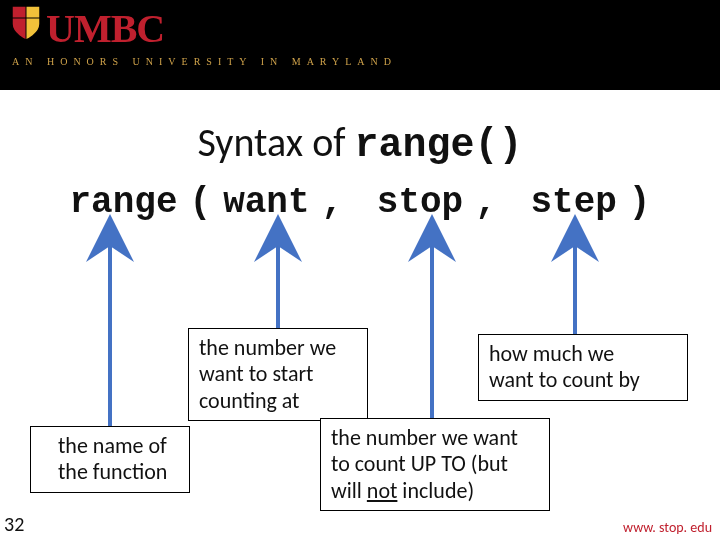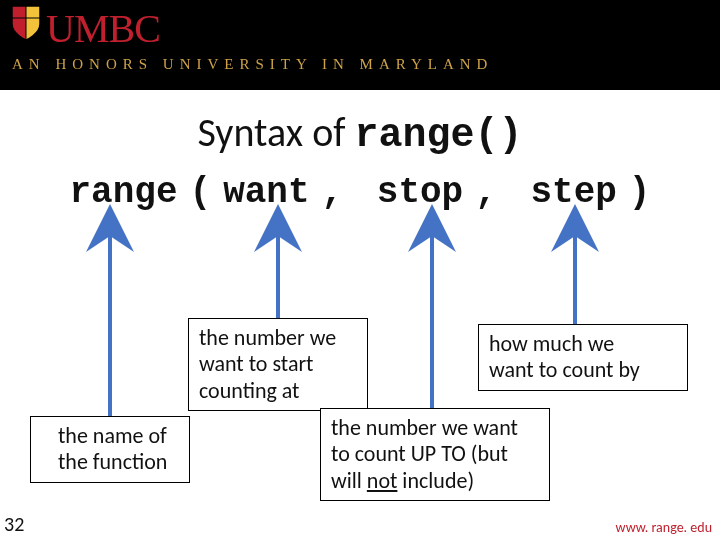--- a/index.html
+++ b/index.html
@@ -19,57 +19,57 @@
     position: relative;
   }
   .logo {
     position: absolute;
     left: 10px;
     top: 4px;
     display: flex;
     align-items: baseline;
     color: #c0202e;
     font-family: Georgia, "Times New Roman", serif;
-    font-weight: normal;
+    font-weight: bold;
   }
   .logo-text {
     font-size: 40px;
     letter-spacing: -1px;
   }
   .shield {
     display: inline-block;
     width: 32px;
     height: 38px;
     margin-right: 4px;
     position: relative;
   }
   .shield svg { display: block; }
   .tagline {
     position: absolute;
     left: 12px;
     top: 56px;
-    font-size: 15px;
+    font-size: 10px;
     letter-spacing: 6px;
     color: #cfa24a;
     font-family: Georgia, serif;
     white-space: nowrap;
   }
 
   
   .content {
     position: relative;
     width: 100%;
     height: calc(540px - 90px);
   }
 
   .slide-title {
     text-align: center;
     font-size: 40px;
     color: #111;
-    margin-top: 18px;
+    margin-top: 28px;
     font-weight: 400;
   }
   .slide-title .mono { font-family: "Courier New", monospace; font-weight: bold; }
 
   .code-line {
     text-align: center;
     font-family: "Courier New", monospace;
     font-weight: bold;
     font-size: 36px;
     color: #111;
@@ -190,14 +190,14 @@
 
     <line x1="432" y1="300" x2="432" y2="120" stroke="#4472c4" stroke-width="4" marker-end="url(#ah)"></line>
 
     <line x1="575" y1="216" x2="575" y2="120" stroke="#4472c4" stroke-width="4" marker-end="url(#ah)"></line>
   </svg>
 
 </div>
 
 <div class="footer">
   <div class="slide-num">32</div>
-  <div class="url">www. range. edu</div>
+  <div class="url">www. stop. edu</div>
 </div>
 
 </body></html>

